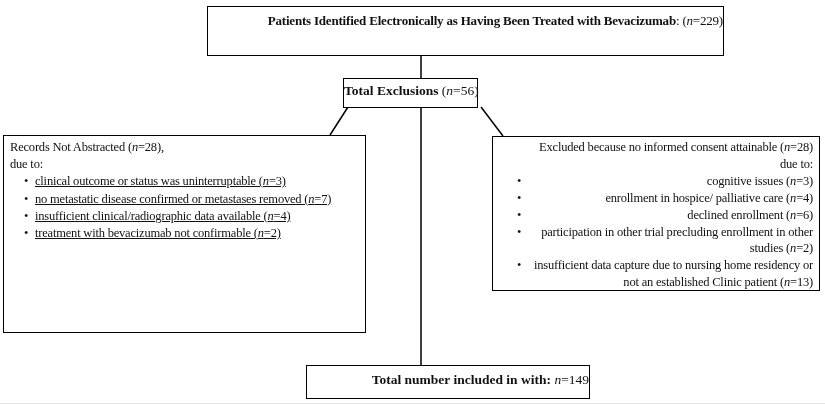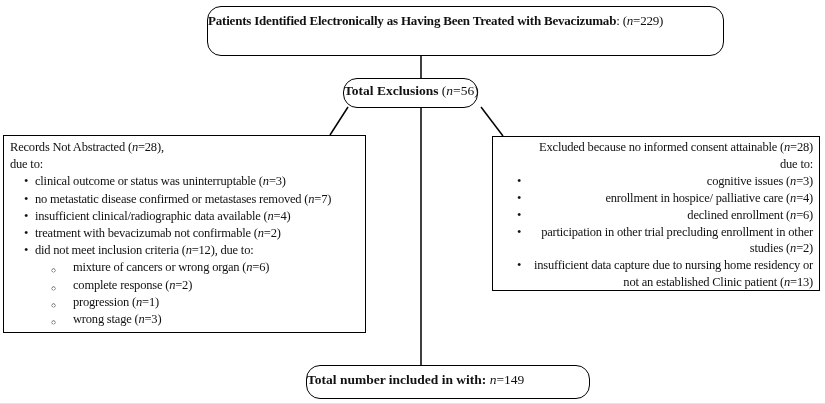--- a/index.html
+++ b/index.html
@@ -12,38 +12,38 @@
     font-family:"Liberation Serif","DejaVu Serif",serif;
     overflow:hidden;
   }
   #connectors { position:absolute; left:0; top:0; width:825px; height:404px; }
   .box {
     position:absolute;
     box-sizing:border-box;
     border:1.5px solid #000;
     background:#fff;
   }
-  .box.center { text-align:left; white-space:nowrap;border-radius:14px; }
+  .box.center { text-align:right; white-space:nowrap; }
   b { font-weight:bold; }
   i { font-style:italic; }
 
   #top-box {
     left:207px; top:6px; width:517px; height:50px;
     font-size:13px; letter-spacing:-0.2px; padding-top:6px;
   }
   #exclusions-box {
     left:343px; top:78px; width:135px; height:30px;
     font-size:13.5px; padding-top:4px;
   }
   #left-box {
     left:3px; top:135px; width:363px; height:198px;
     font-size:12.5px; letter-spacing:-0.2px; line-height:17.2px;
     padding:3px 4px 0 6px;
   }
-  #left-box li { white-space:nowrap; }
+  #left-box li { white-space:nowrap;text-decoration:underline; }
   #right-box {
     left:492px; top:136px; width:328px; height:155px;
     font-size:12.5px; letter-spacing:-0.2px; line-height:16.9px;
     padding:2px 6px 0 9px;
     text-align:right;
   }
   #bottom-box {
     left:306px; top:365px; width:284px; height:34px;
     font-size:13.5px; padding-top:6px;
   }
@@ -76,26 +76,20 @@
   <div id="exclusions-box" class="box center"><b>Total Exclusions</b><span> (<i>n</i>=56)</span></div>
 
   <div id="left-box" class="box">
     <div>Records Not Abstracted (<i>n</i>=28),</div>
     <div>due to:</div>
     <ul class="l1">
         <li>clinical outcome or status was uninterruptable (<i>n</i>=3)</li>
         <li>no metastatic disease confirmed or metastases removed (<i>n</i>=7)</li>
         <li>insufficient clinical/radiographic data available (<i>n</i>=4)</li>
         <li>treatment with bevacizumab not confirmable (<i>n</i>=2)</li>
-        <li>did not meet inclusion criteria (<i>n</i>=12), due to:<ul class="l2">
-            <li>mixture of cancers or wrong organ (<i>n</i>=6)</li>
-            <li>complete response (<i>n</i>=2)</li>
-            <li>progression (<i>n</i>=1)</li>
-            <li>wrong stage (<i>n</i>=3)</li>
-          </ul></li>
       </ul>
   </div>
 
   <div id="right-box" class="box">
     <div>Excluded because no informed consent attainable (<i>n</i>=28)</div>
     <div>due to:</div>
     <ul class="l1">
         <li>cognitive issues (<i>n</i>=3)</li>
         <li>enrollment in hospice/ palliative care (<i>n</i>=4)</li>
         <li>declined enrollment (<i>n</i>=6)</li>

